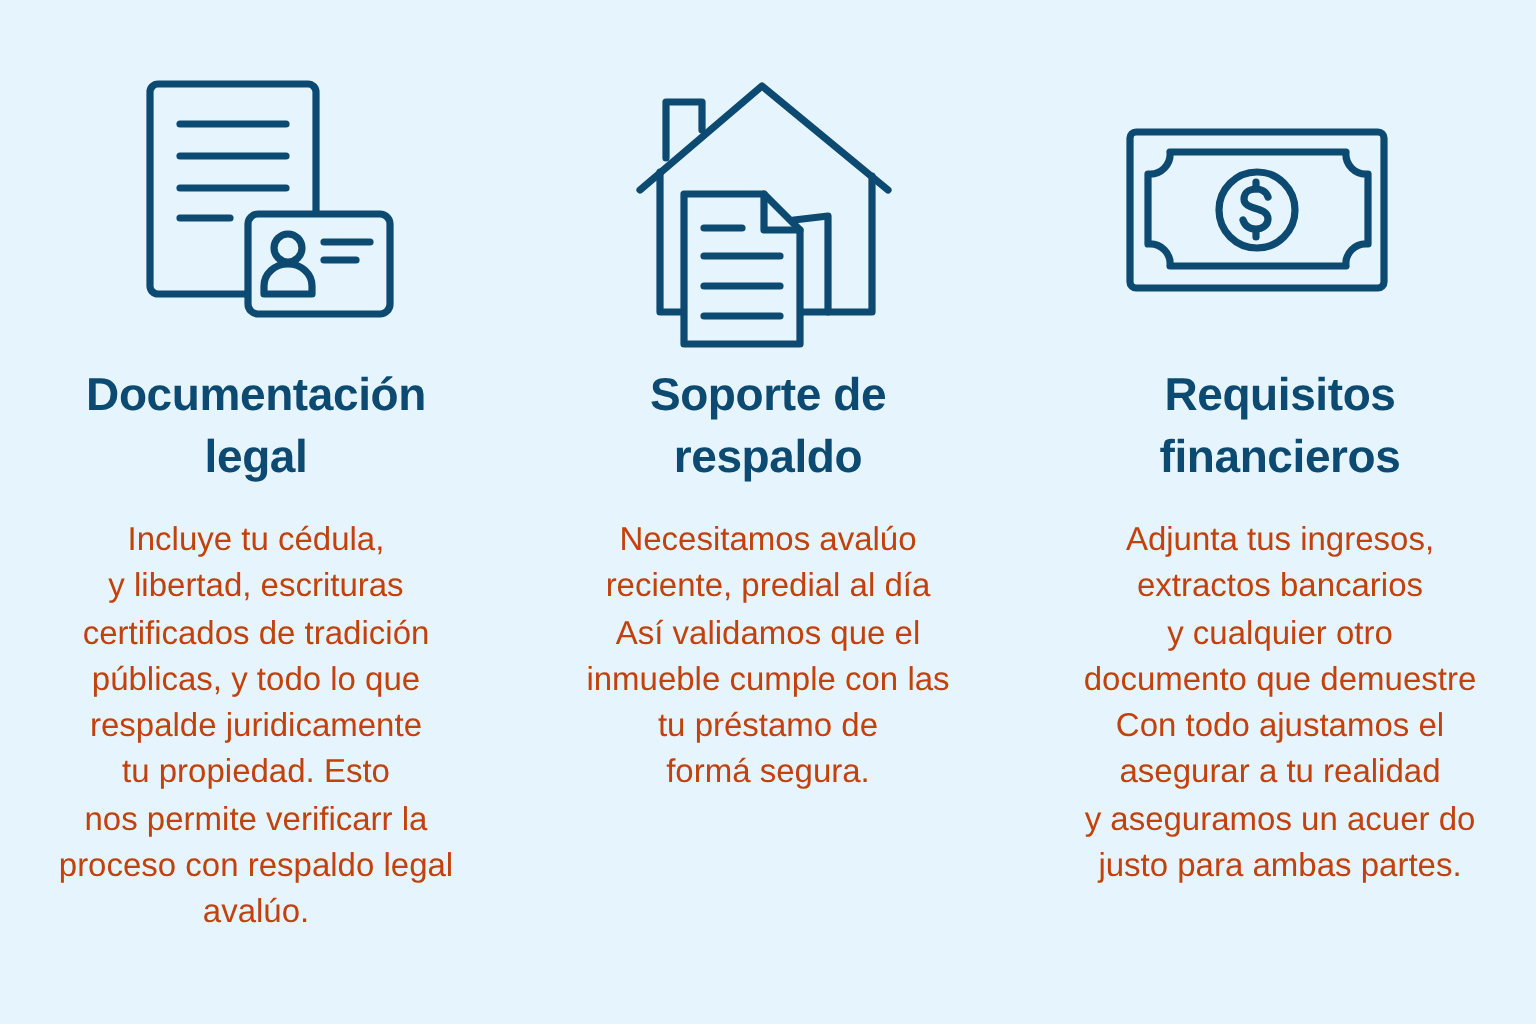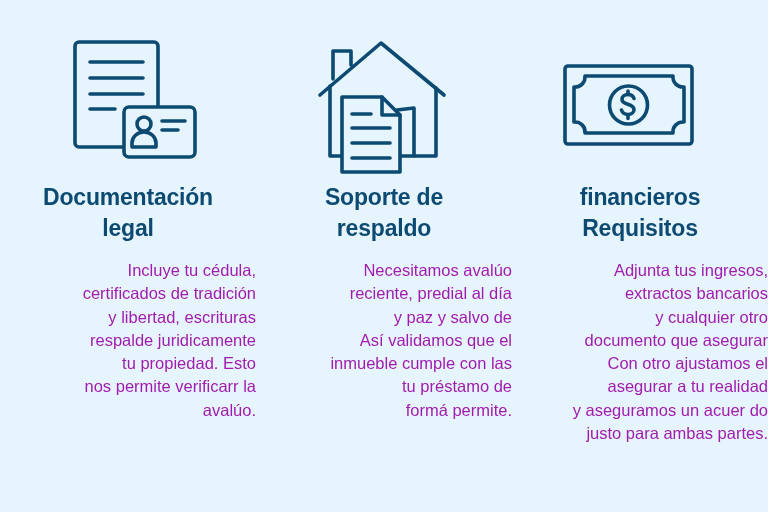--- a/index.html
+++ b/index.html
@@ -33,22 +33,22 @@
     color: #0d4a72;
     font-weight: bold;
     font-size: 23px;
     line-height: 31px;
     letter-spacing: -0.2px;
   }
   .body {
     position: absolute;
     top: 259px;
     left: 0; width: 256px;
-    text-align: right;
-    color: #a21caf;
+    text-align: center;
+    color: #c2410c;
     font-size: 16.5px;
     line-height: 23.3px;
   }
   .line { display: block; white-space: pre; }
 </style>
 </head>
 <body>
 
 <section class="col col-1">
   <div class="icon">
@@ -64,25 +64,27 @@
       <line x1="162" y1="121" x2="185" y2="121"></line>
       <line x1="162" y1="130" x2="178" y2="130"></line>
     </svg>
   </div>
   <div class="title">
     <span class="line">Documentación</span>
     <span class="line">legal</span>
   </div>
   <div class="body">
     <span class="line">Incluye tu cédula,</span>
+    <span class="line">y libertad, escrituras</span>
     <span class="line">certificados de tradición</span>
-    <span class="line">y libertad, escrituras</span>
+    <span class="line">públicas, y todo lo que</span>
     <span class="line">respalde juridicamente</span>
     <span class="line">tu propiedad. Esto</span>
     <span class="line">nos permite verificarr la</span>
+    <span class="line">proceso con respaldo legal</span>
     <span class="line">avalúo.</span>
   </div>
 </section>
 
 <section class="col col-2">
   <div class="icon">
     <svg viewBox="0 0 256 180" fill="none" stroke="#0d4a72" stroke-width="3.6" stroke-linecap="round" stroke-linejoin="round">
       <polyline points="64,95 125,43 188,95"></polyline>
       <polyline points="77,79 77,51 95,51 95,65"></polyline>
       <polyline points="74,86 74,156 180,156 180,88"></polyline>
@@ -95,46 +97,45 @@
       <line x1="96" y1="158" x2="134" y2="158"></line>
     </svg>
   </div>
   <div class="title">
     <span class="line">Soporte de</span>
     <span class="line">respaldo</span>
   </div>
   <div class="body">
     <span class="line">Necesitamos avalúo</span>
     <span class="line">reciente, predial al día</span>
-    <span class="line">y paz y salvo de</span>
     <span class="line">Así validamos que el</span>
     <span class="line">inmueble cumple con las</span>
     <span class="line">tu préstamo de</span>
-    <span class="line">formá permite.</span>
+    <span class="line">formá segura.</span>
   </div>
 </section>
 
 <section class="col col-3">
   <div class="icon">
     <svg viewBox="0 0 256 180" fill="none" stroke="#0d4a72" stroke-width="3.6" stroke-linecap="round" stroke-linejoin="round">
       <rect x="53" y="66" width="127" height="78" rx="3"></rect>
       <path d="M73 76 h88 a10 10 0 0 0 11 11 v35 a10 10 0 0 0 -11 11 h-88 a10 10 0 0 0 -11 -11 v-35 a10 10 0 0 0 11 -11 z"></path>
       <circle cx="116.5" cy="105" r="19"></circle>
       <path d="M122 98.5 c-1 -3 -4 -4 -6 -4 c-3.5 0 -6 2 -6 5 c0 6 12 3.5 12 10 c0 3 -2.8 5 -6 5 c-3 0 -5.5 -1.5 -6.5 -4.5"></path>
       <line x1="116" y1="91" x2="116" y2="94.5"></line>
       <line x1="116" y1="115" x2="116" y2="118.5"></line>
     </svg>
   </div>
   <div class="title">
+    <span class="line">Requisitos</span>
     <span class="line">financieros</span>
-    <span class="line">Requisitos</span>
   </div>
   <div class="body">
     <span class="line">Adjunta tus ingresos,</span>
     <span class="line">extractos bancarios</span>
     <span class="line">y cualquier otro</span>
-    <span class="line">documento que asegurar</span>
-    <span class="line">Con otro ajustamos el</span>
+    <span class="line">documento que demuestre</span>
+    <span class="line">Con todo ajustamos el</span>
     <span class="line">asegurar a tu realidad</span>
     <span class="line">y aseguramos un acuer do</span>
     <span class="line">justo para ambas partes.</span>
   </div>
 </section>
 
 </body></html>

